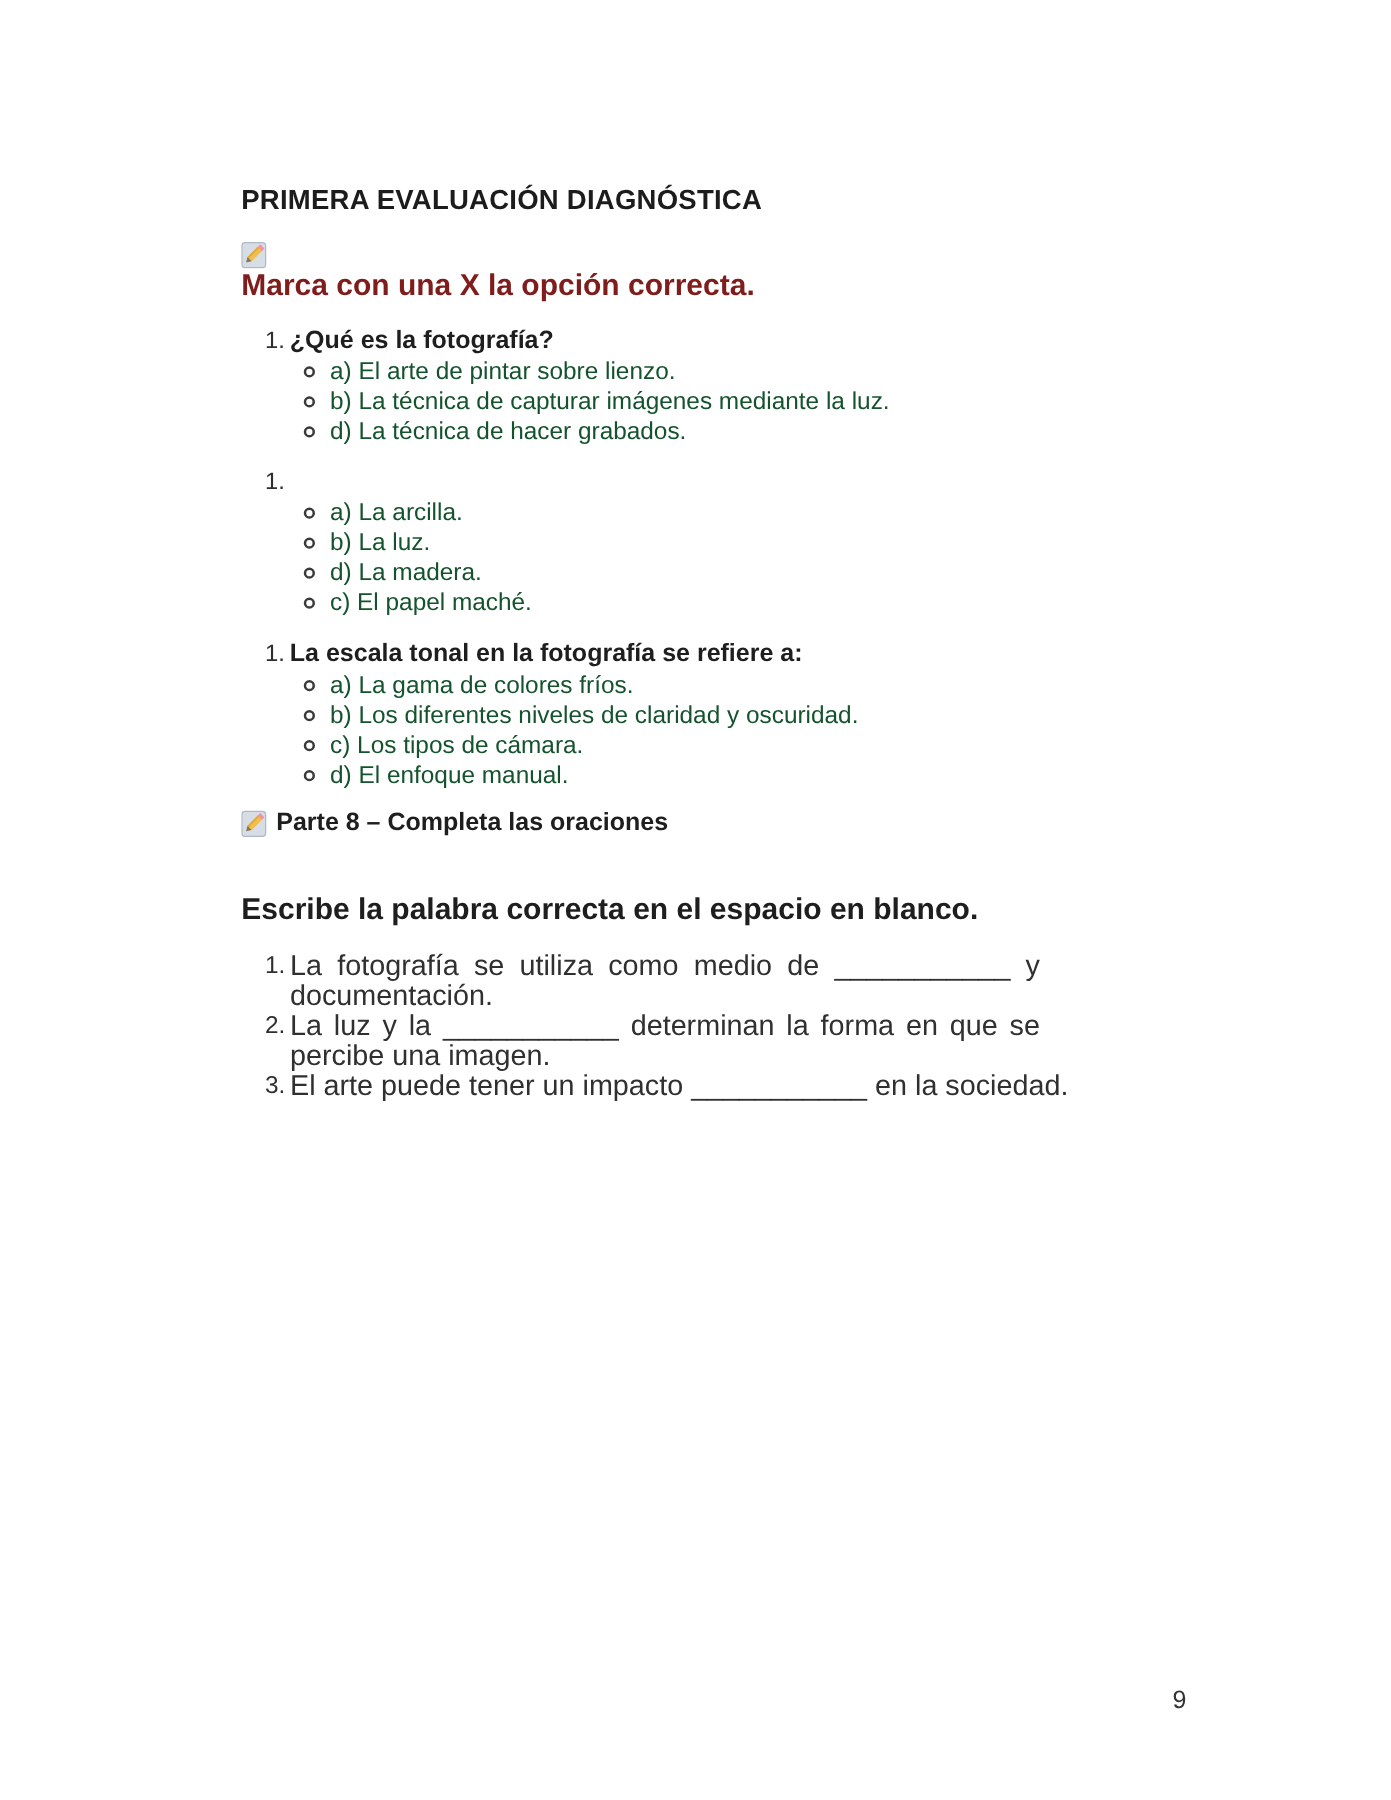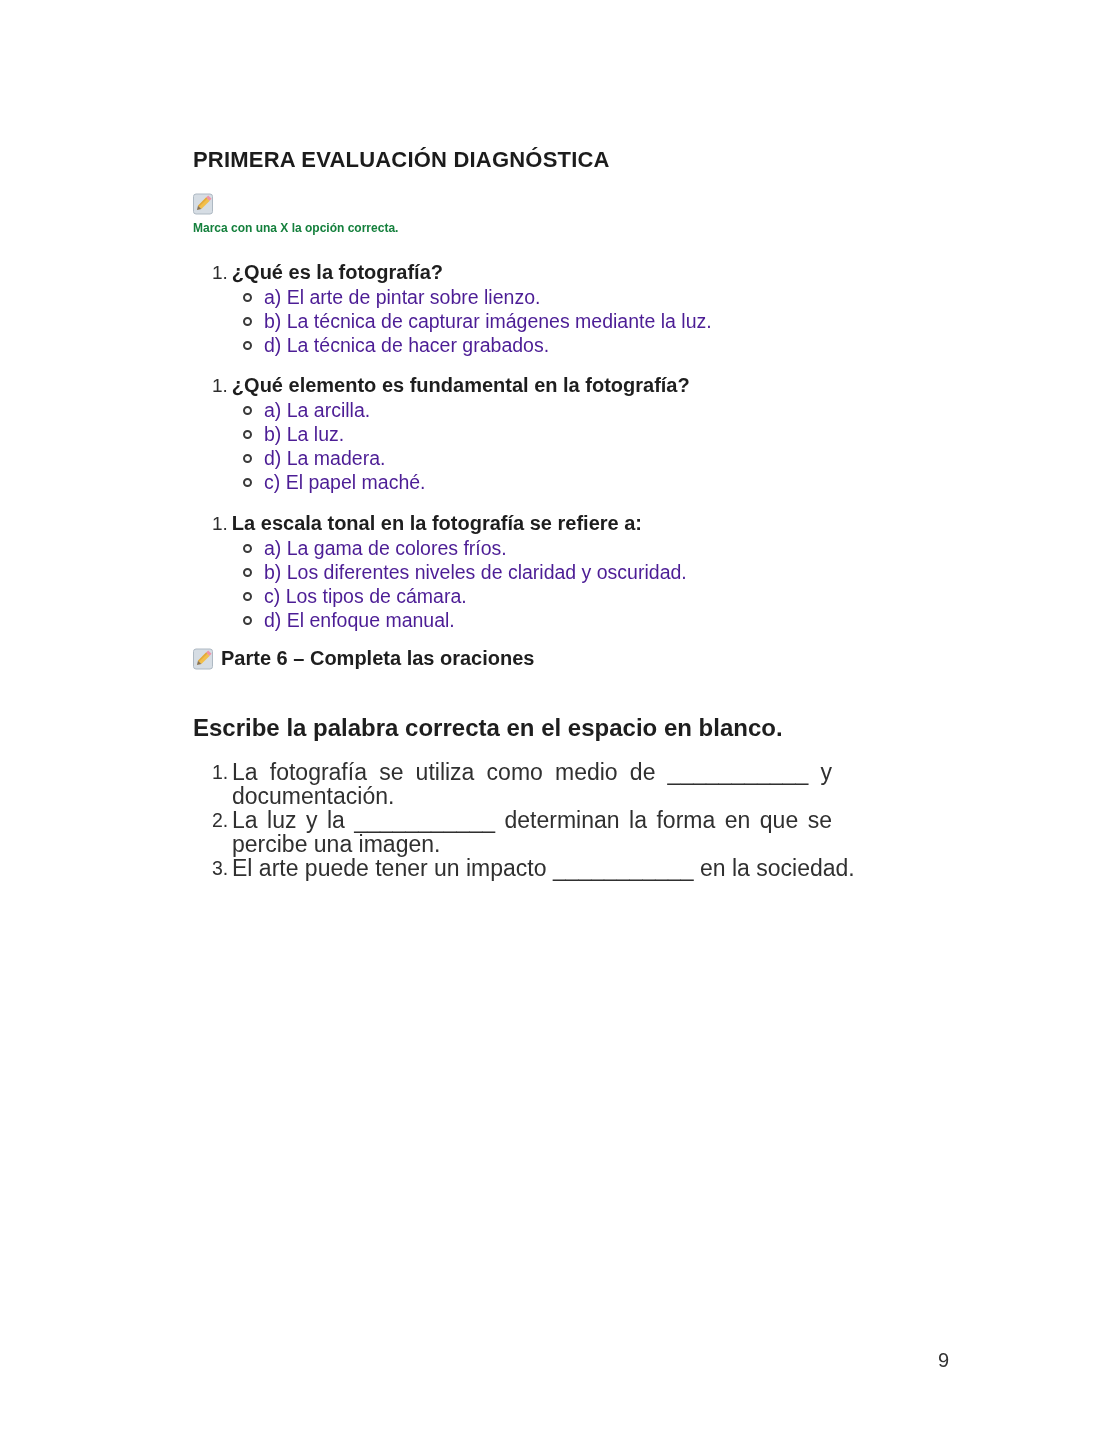--- a/index.html
+++ b/index.html
@@ -7,28 +7,28 @@
   body { font-family:"Liberation Sans","DejaVu Sans",sans-serif; color:#2e2e2e; }
   .page { position:relative; width:974px; height:1440px; background:#ffffff; overflow:hidden; }
   .content { position:absolute; left:193px; top:147px; width:646px; }
 
   .doc-title { font-size:22px; line-height:26px; font-weight:bold; color:#1c1c1c; letter-spacing:.2px; }
 
   .part-heading { margin-top:19px; display:flex; align-items:center; gap:7px;
                   font-size:20px; line-height:25px; font-weight:bold; color:#1e1e1e; }
   .memo-icon { width:21px; height:24px; display:inline-block; flex-shrink:0; position:relative; top:-1px; }
 
-  .instruction { font-size:12px; line-height:25px; font-weight:bold; color:#15803d; }
+  .instruction { font-size:24px; line-height:25px; font-weight:bold; color:#7f1d1d; }
 
   .question { margin-top:19px; }
   .question.q2 { margin-top:16px; }
   .question.q3 { margin-top:17px; }
   .q-title { display:flex; padding-left:19px; font-size:20px; line-height:25px; font-weight:bold; color:#1e1e1e; }
   .q-num { margin-right:4px; font-weight:normal; font-size:19px; color:#2e2e2e; }
-  .option { display:flex; align-items:center; padding-left:50px; font-size:19.5px; line-height:24px; color:#4c1d95; }
+  .option { display:flex; align-items:center; padding-left:50px; font-size:19.5px; line-height:24px; color:#14532d; }
   .bullet { width:9px; height:9px; border:2px solid #3a3a3a; border-radius:50%; margin-right:12px; flex-shrink:0; }
 
   .part2-heading { margin-top:14px; }
   .instruction2 { margin-top:44px; font-size:24px; line-height:25px; font-weight:bold; color:#1e1e1e; }
 
   .fill-list { margin-top:20px; padding-left:19px; }
   .fill-item { display:flex; }
   .f-num { width:20px; flex-shrink:0; font-size:19.5px; line-height:24px; color:#303030; }
   .f-text { width:600px; }
   .f-line { font-size:23px; line-height:24px; color:#303030; white-space:nowrap; }
@@ -77,21 +77,20 @@
         <div class="option">
           <span class="bullet"></span>
           <span>d) La técnica de hacer grabados.</span>
         </div>
       </div>
     </div>
 
     <div class="question q2">
       <div class="q-title">
         <span class="q-num">1.</span>
-        <span class="q-text">¿Qué elemento es fundamental en la fotografía?</span>
       </div>
       <div class="options">
         <div class="option">
           <span class="bullet"></span>
           <span>a) La arcilla.</span>
         </div>
         <div class="option">
           <span class="bullet"></span>
           <span>b) La luz.</span>
         </div>
@@ -136,21 +135,21 @@
         <svg width="21" height="24" viewBox="0 0 21 24">
           <rect x="0.5" y="3" width="19" height="20" rx="2.5" fill="#d6dde4" stroke="#aeb9c3" stroke-width="1"></rect>
           <g transform="rotate(45 10 13)">
             <rect x="7.6" y="3.3" width="4.8" height="3.2" fill="#ef93a8"></rect>
             <rect x="7.6" y="6.2" width="4.8" height="11.5" fill="#f2bf4b"></rect>
             <rect x="7.6" y="6.2" width="1.6" height="11.5" fill="#e3a93c"></rect>
             <polygon points="7.6,17.7 12.4,17.7 10,21.6" fill="#8a7350"></polygon>
           </g>
         </svg>
       </span>
-      <span class="part-heading-text">Parte 6 – Completa las oraciones</span>
+      <span class="part-heading-text">Parte 8 – Completa las oraciones</span>
     </div>
 
     <div class="instruction instruction2">Escribe la palabra correcta en el espacio en blanco.</div>
 
     <div class="fill-list">
       <div class="fill-item">
         <span class="f-num">1.</span>
         <div class="f-text">
           <div class="f-line justify">La fotografía se utiliza como medio de ___________ y</div>
           <div class="f-line">documentación.</div>

